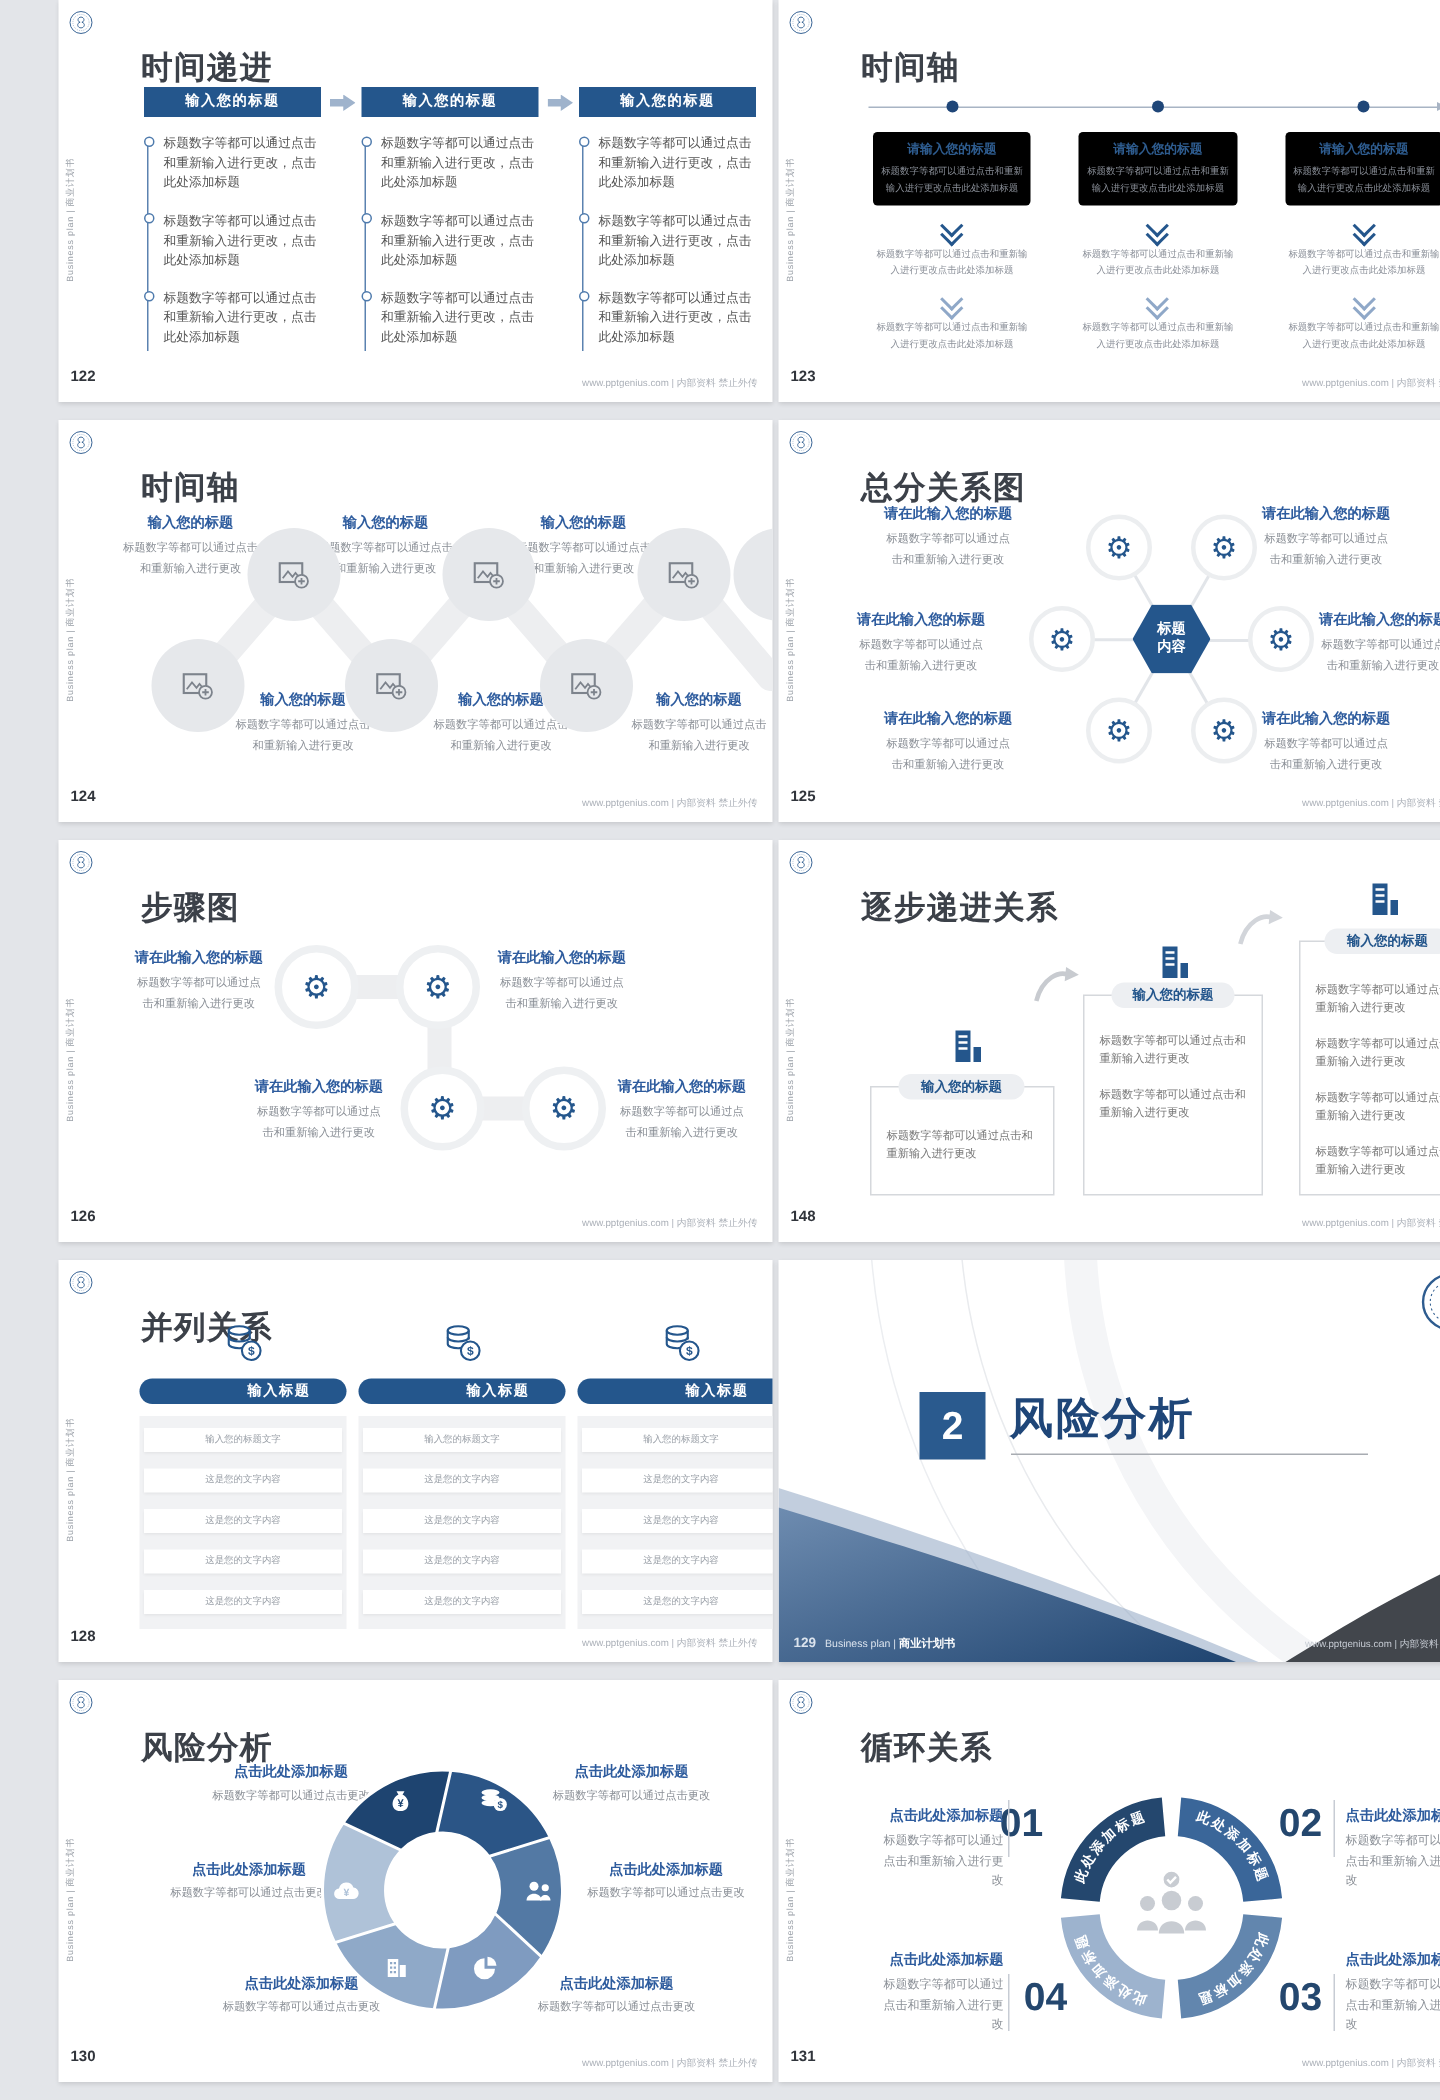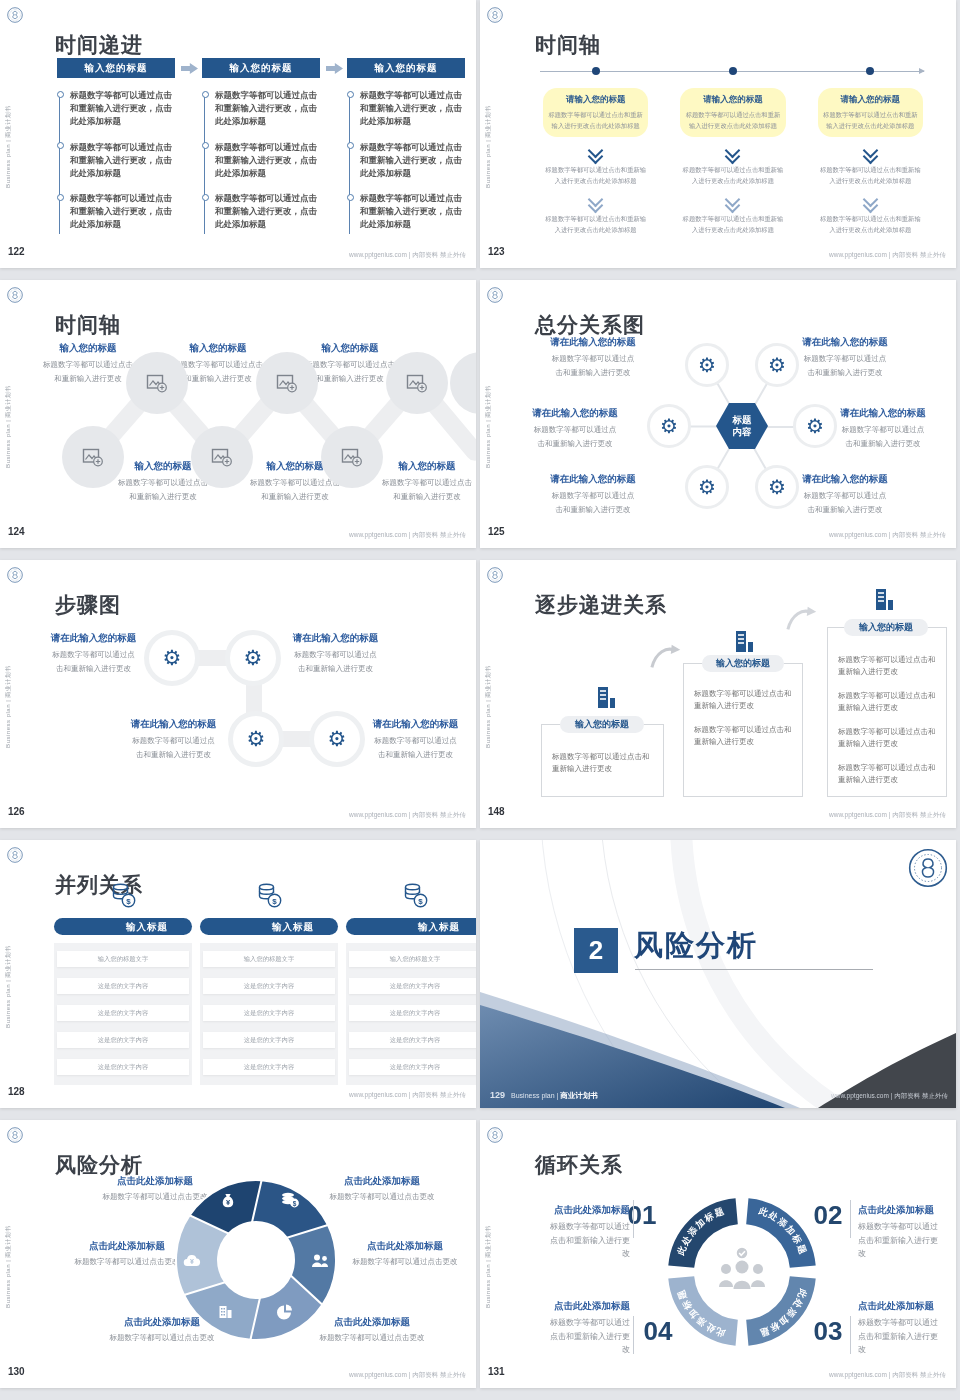--- a/index.html
+++ b/index.html
@@ -1,45 +1,45 @@
 <!DOCTYPE html>
 <html><head>
 <meta charset="utf-8">
 <style>
   html,body{margin:0;padding:0;}
   body{width:960px;height:1400px;background:#E3E5E9;font-family:"Liberation Sans",sans-serif;overflow:hidden;}
   .grid{display:grid;grid-template-columns:480px 480px;grid-auto-rows:280px;width:960px;}
-  .cell{position:relative;}
+  .cell{position:relative;margin-left:39px;}
   .slide{position:absolute;left:0;top:0;width:476px;height:268px;background:#fff;overflow:hidden;box-shadow:0 1px 3px rgba(0,0,0,.12);}
   
   .minilogo{position:absolute;left:7px;top:7px;width:16px;height:16px;}
   .vtext{position:absolute;left:-47px;top:142px;width:110px;text-align:center;font-size:6px;color:#9AA0A8;transform:rotate(-90deg);letter-spacing:.5px;white-space:nowrap;}
   .pagenum{position:absolute;left:8px;top:246px;font-size:10px;font-weight:bold;color:#31353C;}
   .footer{position:absolute;right:10px;top:251px;font-size:6.5px;color:#ABB0B8;}
   .stitle{position:absolute;left:55px;top:14px;font-size:21px;color:#3C4149;letter-spacing:1px;}
   .lblh{font-size:9.5px;font-weight:bold;color:#2E5C9E;margin:0 0 3px 0;}
   .lblp{font-size:7.5px;color:#8A8F96;line-height:1.8;margin:0;}
   .lbl{position:absolute;text-align:center;}
   .gear{color:#24568C;}
   
   .s122cols{position:absolute;left:57px;top:58px;width:408px;display:flex;gap:27px;}
   .s122cols .col{flex:1;}
   .hdr{height:20px;line-height:20px;background:#24568C;color:#fff;font-size:9.5px;font-weight:bold;text-align:center;letter-spacing:1px;}
   .tlist{position:relative;margin-top:11px;padding-left:13px;}
   .tlist::before{content:'';position:absolute;left:2px;top:5px;height:140px;width:1px;background:#5B82B0;}
-  .tp{position:relative;margin:0 0 12px 0;font-size:8.5px;line-height:1.55;color:#555;font-weight:bold;}
+  .tp{position:relative;margin:0 0 12px 0;font-size:8.5px;line-height:1.55;color:#555;}
   .tp::before{content:'';position:absolute;left:-13.5px;top:1.5px;width:5px;height:5px;border:1.5px solid #4F7BAD;border-radius:50%;background:#fff;}
   .sarrow{position:absolute;width:17px;height:11px;background:#9FB3CC;clip-path:polygon(0 27%,52% 27%,52% 0,100% 50%,52% 100%,52% 73%,0 73%);}
   
   .tline{position:absolute;left:60px;right:32px;top:71px;height:1px;background:#A8B4C4;}
   .tline::after{content:'';position:absolute;right:-1px;top:-3px;border-left:6px solid #A8B4C4;border-top:3.5px solid transparent;border-bottom:3.5px solid transparent;}
   .s123cols{position:absolute;left:63px;top:88px;width:380px;display:flex;gap:32px;}
   .s123cols .col{flex:1;position:relative;}
   .dot{position:absolute;top:-21px;left:50%;margin-left:-4px;width:8px;height:8px;border-radius:50%;background:#1F4678;}
-  .gbox{background:#fef9c3;border-radius:14px;padding:6px 5px;}
+  .gbox{background:#000000;border-radius:3px;padding:6px 5px;}
   .gbt{color:#2E5C8F;font-weight:bold;font-size:8.5px;text-align:center;margin:0 0 3px 0;}
   .gtx{font-size:6.3px;color:#8A8F98;text-align:center;line-height:1.75;margin:0;}
   .chvw{margin:8px 0 7px;}
   .chv{width:9px;height:9px;border-left:2.5px solid #24568C;border-bottom:2.5px solid #24568C;transform:rotate(-45deg);margin:0 auto -5px;}
   .chvw.lt .chv{border-color:#8FA8C8;}
   
   .pcirc{position:absolute;width:62px;height:62px;border-radius:50%;background:#E6E8EB;display:flex;align-items:center;justify-content:center;z-index:2;}
   .band{position:absolute;width:98px;height:18px;border-radius:9px;background:#EDEEF0;z-index:1;}
   
   .hexa{position:absolute;left:236px;top:123px;width:52px;height:46px;background:#24568C;clip-path:polygon(0 50%,25% 0,75% 0,100% 50%,75% 100%,25% 100%);display:flex;flex-direction:column;align-items:center;justify-content:center;color:#fff;font-size:9.5px;font-weight:bold;line-height:1.3;z-index:3;}

